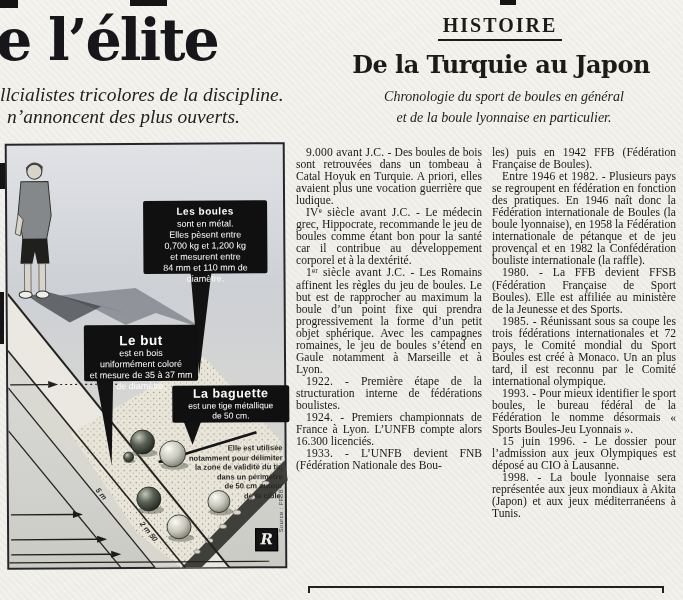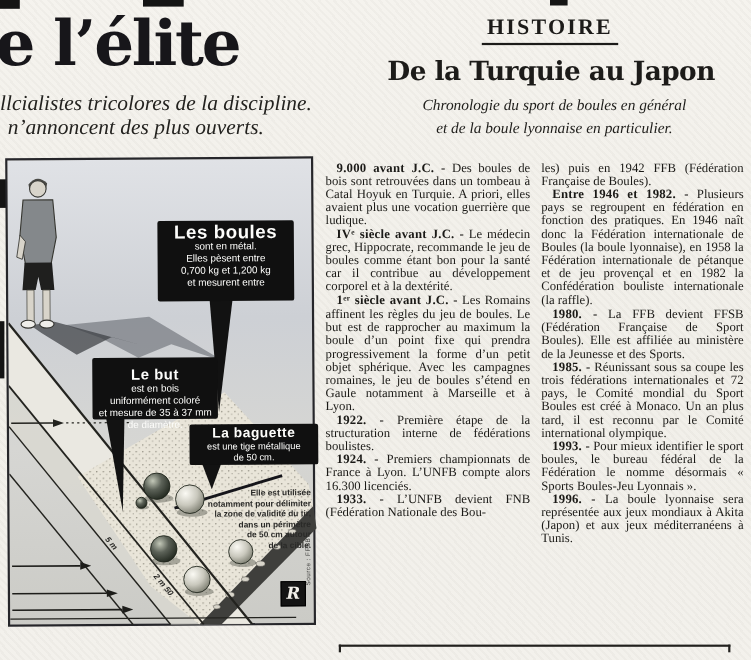--- a/index.html
+++ b/index.html
@@ -49,21 +49,21 @@
   
   .col{
     top:147px;width:186px;
     font-size:11.6px;line-height:12.05px;text-align:justify;
     color:#1b1a17;
   }
   .col-left{left:296px;}
   .col-right{left:492px;width:184px;}
   .col p{margin:0;text-indent:10px;}
   .col p.cont{text-indent:0;}
-  .col b{font-weight:bold;letter-spacing:.2px;}
+  .col b{font-weight:normal;letter-spacing:.2px;}
 
   
   .bottom-rule{
     left:308px;top:586px;width:352px;height:5px;
     border-top:2px solid #22211e;border-left:2px solid #22211e;border-right:2px solid #22211e;
   }
 
   
   .figure{
     left:6px;top:143px;width:280px;height:426px;
@@ -72,21 +72,21 @@
   }
   .figure svg{position:absolute;left:0;top:0;}
 
   .callout{
     position:absolute;background:#101010;color:#fdfdfb;
     font-family:"Liberation Sans", sans-serif;text-align:center;
     border-radius:2px;box-sizing:border-box;
   }
   .callout .ct{font-weight:bold;letter-spacing:.5px;}
   .co-boules{left:136px;top:56px;width:124px;height:73px;padding-top:3px;font-size:9px;line-height:11px;}
-  .co-boules .ct{font-size:17px;line-height:15px;}
+  .co-boules .ct{font-size:10px;line-height:15px;}
   .co-but{left:76px;top:180px;width:114px;height:56px;padding-top:8px;font-size:9px;line-height:11px;}
   .co-but .ct{font-size:13.5px;line-height:15px;}
   .co-baguette{left:164px;top:241px;width:117px;height:37px;padding-top:2px;font-size:8.5px;line-height:10px;}
   .co-baguette .ct{font-size:12.5px;line-height:13px;}
 
   .fig-note{
     position:absolute;left:170px;top:299px;width:104px;
     font-family:"Liberation Sans", sans-serif;font-weight:bold;
     font-size:7.6px;line-height:9.6px;text-align:right;color:#2a2a28;
   }
@@ -142,21 +142,22 @@
   <p class="entry"><b>1924. -</b><span> Premiers championnats de France à Lyon. L’UNFB compte alors 16.300 licenciés.</span></p>
   <p class="entry"><b>1933. -</b><span> L’UNFB devient FNB (Fédération Nationale des Bou-</span></p>
 </div>
 
 <div class="abs col col-right">
   <p class="entry cont"><b></b><span>les) puis en 1942 FFB (Fédération Française de Boules).</span></p>
   <p class="entry"><b>Entre 1946 et 1982. -</b><span> Plusieurs pays se regroupent en fédération en fonction des pratiques. En 1946 naît donc la Fédération internationale de Boules (la boule lyonnaise), en 1958 la Fédération internationale de pétanque et de jeu provençal et en 1982 la Confédération bouliste internationale (la raffle).</span></p>
   <p class="entry"><b>1980. -</b><span> La FFB devient FFSB (Fédération Française de Sport Boules). Elle est affiliée au ministère de la Jeunesse et des Sports.</span></p>
   <p class="entry"><b>1985. -</b><span> Réunissant sous sa coupe les trois fédérations internationales et 72 pays, le Comité mondial du Sport Boules est créé à Monaco. Un an plus tard, il est reconnu par le Comité international olympique.</span></p>
   <p class="entry"><b>1993. -</b><span> Pour mieux identifier le sport boules, le bureau fédéral de la Fédération le nomme désormais « Sports Boules-Jeu Lyonnais ».</span></p>
-  <p class="entry"><b>1996. -</b><span> La boule lyonnaise sera représentée aux jeux mondiaux à Akita (Japon) et aux jeux méditerranéens à Tunis.</span></p>
+  <p class="entry"><b>15 juin 1996. -</b><span> Le dossier pour l’admission aux jeux Olympiques est déposé au CIO à Lausanne.</span></p>
+  <p class="entry"><b>1998. -</b><span> La boule lyonnaise sera représentée aux jeux mondiaux à Akita (Japon) et aux jeux méditerranéens à Tunis.</span></p>
 </div>
 
 <div class="abs bottom-rule"></div>
 
 <div class="abs figure">
   <svg width="280" height="423" viewBox="0 0 280 423" preserveAspectRatio="none">
     <defs>
       <pattern id="dots" width="6" height="6" patternUnits="userSpaceOnUse">
         <circle cx="1.5" cy="1.5" r="0.7" fill="#8d8a7e"></circle>
         <circle cx="4.5" cy="4" r="0.6" fill="#a09d92"></circle>
@@ -253,20 +254,21 @@
     <polygon points="88,233 105,233 103,320" fill="#121212"></polygon>
     <polygon points="175,276 193,276 184,300" fill="#121212"></polygon>
   </svg>
 
   <div class="callout co-boules">
     <div class="ct">Les boules</div>
     <div>sont en métal.</div>
     <div>Elles pèsent entre</div>
     <div>0,700 kg et 1,200 kg</div>
     <div>et mesurent entre</div>
+    <div>84 mm et 110 mm de diamètre.</div>
   </div>
 
   <div class="callout co-but">
     <div class="ct">Le but</div>
     <div>est en bois</div>
     <div>uniformément coloré</div>
     <div>et mesure de 35 à 37 mm</div>
     <div>de diamètre.</div>
   </div>
 

